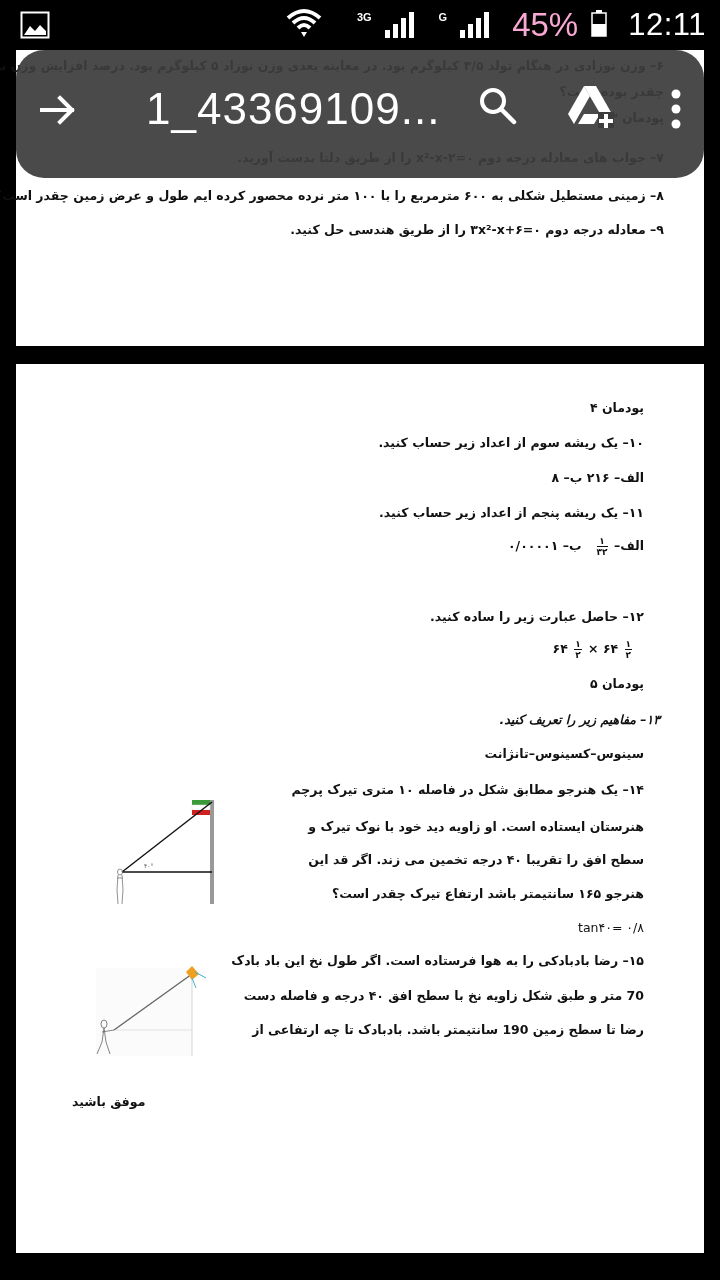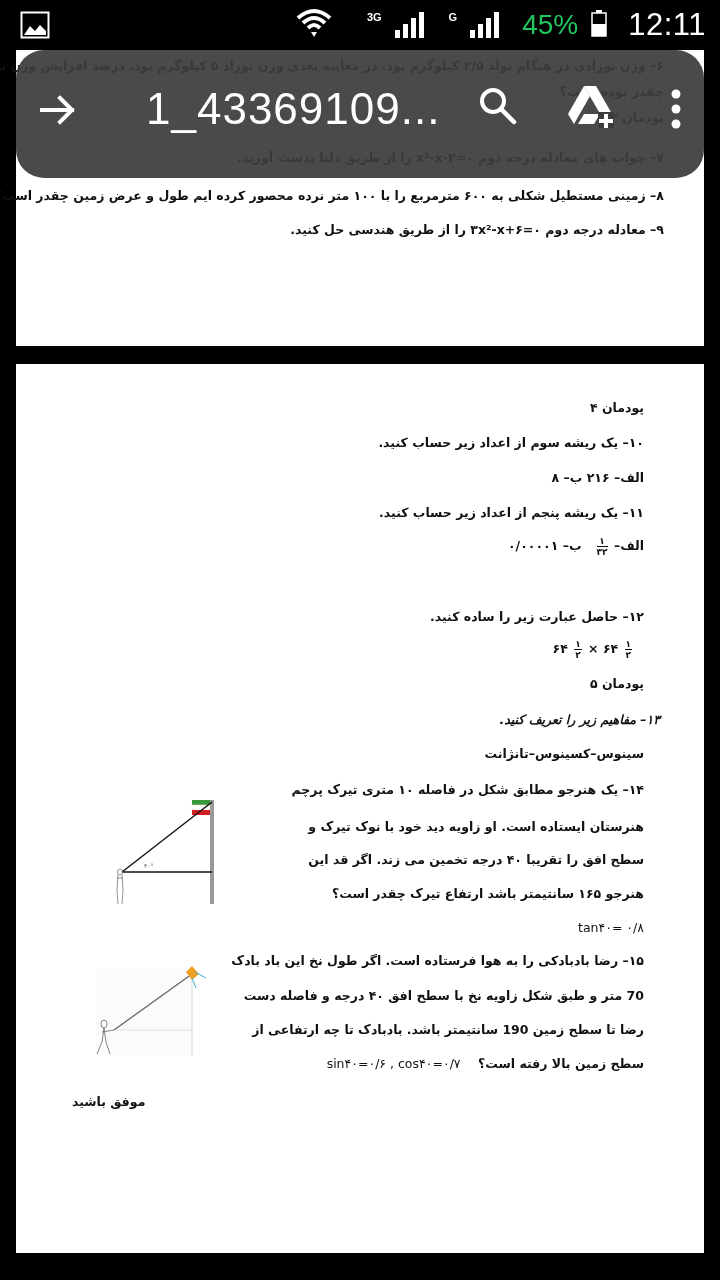--- a/index.html
+++ b/index.html
@@ -5,21 +5,21 @@
   html, body { margin:0; padding:0; }
   body {
     width:720px; height:1280px; background:#000; position:relative; overflow:hidden;
     font-family: "DejaVu Sans", sans-serif;
   }
   
   .statusbar { position:absolute; left:0; top:0; width:720px; height:50px; background:#000; color:#fff; }
   .sb-left { position:absolute; left:20px; top:11px; }
   .sb-right { position:absolute; right:14px; top:0; height:50px; display:flex; align-items:center; gap:11px; }
   .sb-time { font-family:"Liberation Sans", sans-serif; font-size:31px; color:#fff; margin-left:10px; letter-spacing:0.5px; }
-  .sb-batt-text { font-family:"Liberation Sans", sans-serif; font-size:28px; color:#22c55e; margin-left:12px; }
+  .sb-batt-text { font-family:"Liberation Sans", sans-serif; font-size:33px; color:#f9a8d4; margin-left:12px; }
   .sb-net-label { font-family:"Liberation Sans", sans-serif; font-size:11px; font-weight:bold; color:#fff; align-self:flex-start; margin-top:11px; }
   .sig { display:flex; align-items:flex-end; gap:3px; height:26px; margin-left:2px; }
   .sig span { display:block; width:5px; background:#fff; }
 
   
   .page { position:absolute; left:16px; width:688px; background:#fff; }
   .page1 { top:50px; height:296px; }
   .page2 { top:364px; height:889px; }
 
   .rtl { direction:rtl; text-align:right; font-family:"DejaVu Sans", sans-serif; font-weight:bold; color:#111; font-size:12.5px; position:absolute; white-space:nowrap; }
@@ -164,24 +164,20 @@
       <line x1="16" y1="80" x2="106" y2="80" stroke="#111" stroke-width="1.4"></line>
       <text x="38" y="76" font-size="6" fill="#555">۴۰°</text>
       <ellipse cx="14" cy="80" rx="2.5" ry="3" fill="none" stroke="#777" stroke-width="0.8"></ellipse>
       <path d="M12 83 L11 98 L12 112 M16 83 L17 98 L16 112 M11 86 L17 86" stroke="#777" stroke-width="0.8" fill="none"></path>
     </svg>
   </div>
 
   <div class="rtl" style="right:60px; top:589px;">۱۵– رضا بادبادکی را به هوا فرستاده است. اگر طول نخ این باد بادک</div>
   <div class="rtl" style="right:60px; top:624px;">70 متر و طبق شکل زاویه نخ با سطح افق  ۴۰ درجه و فاصله دست</div>
   <div class="rtl" style="right:60px; top:658px;">رضا تا سطح زمین 190 سانتیمتر باشد.  بادبادک تا چه ارتفاعی از</div>
-  <div class="rtl" style="right:60px; top:692px;">
-    <span>سطح زمین بالا رفته است؟</span>
-    &nbsp;&nbsp;&nbsp;<span style="font-weight:normal; direction:ltr; unicode-bidi:embed;">sin۴۰=۰/۶ ,   cos۴۰=۰/۷</span>
-  </div>
 
   <div class="figure" style="left:76px; top:598px; width:134px; height:96px;">
     <svg width="134" height="96" viewBox="0 0 134 96">
       <rect x="4" y="6" width="96" height="88" fill="#fbfbfb"></rect>
       <line x1="100" y1="10" x2="100" y2="94" stroke="#ccc" stroke-width="0.8"></line>
       <line x1="24" y1="68" x2="100" y2="68" stroke="#ddd" stroke-width="0.8"></line>
       <line x1="22" y1="68" x2="100" y2="12" stroke="#666" stroke-width="1.3"></line>
       <polygon points="100,4 107,12 100,18 94,10" fill="#f0a020"></polygon>
       <line x1="103" y1="10" x2="114" y2="16" stroke="#40b0d0" stroke-width="1"></line>
       <line x1="100" y1="16" x2="104" y2="26" stroke="#40b0d0" stroke-width="1"></line>

